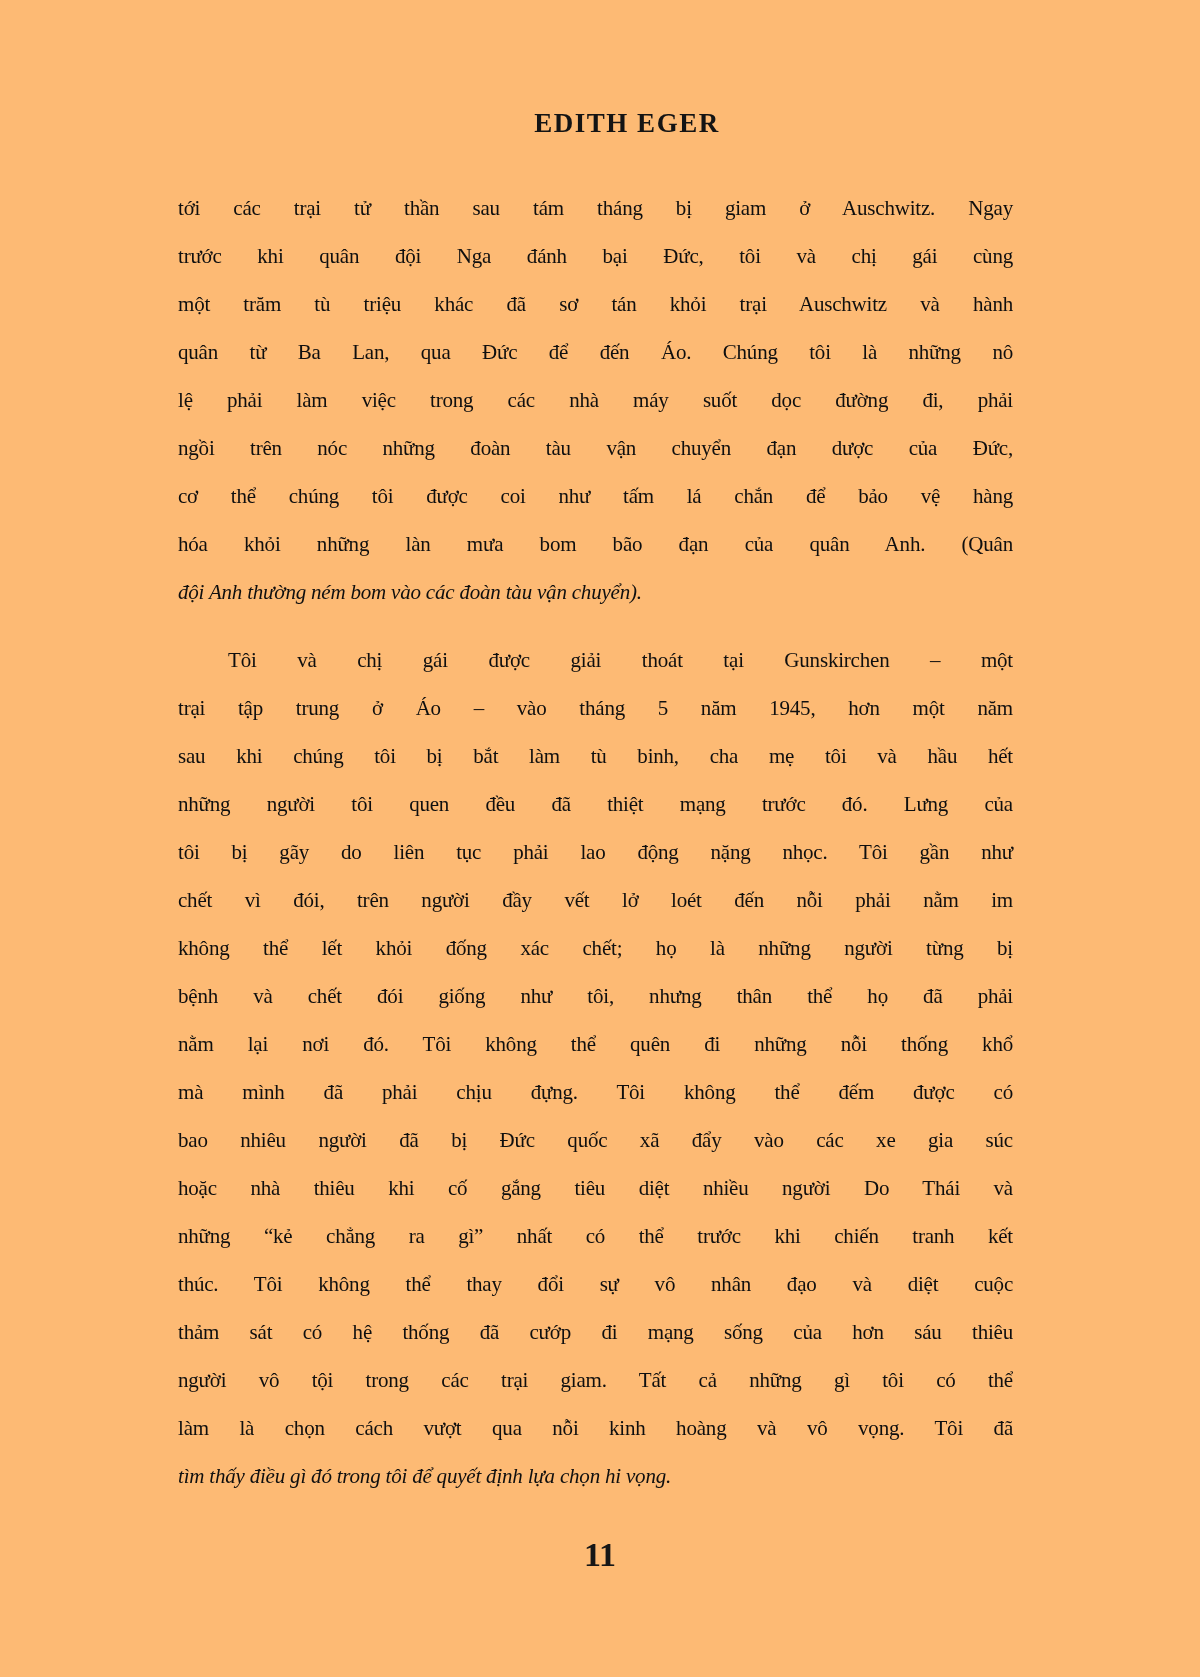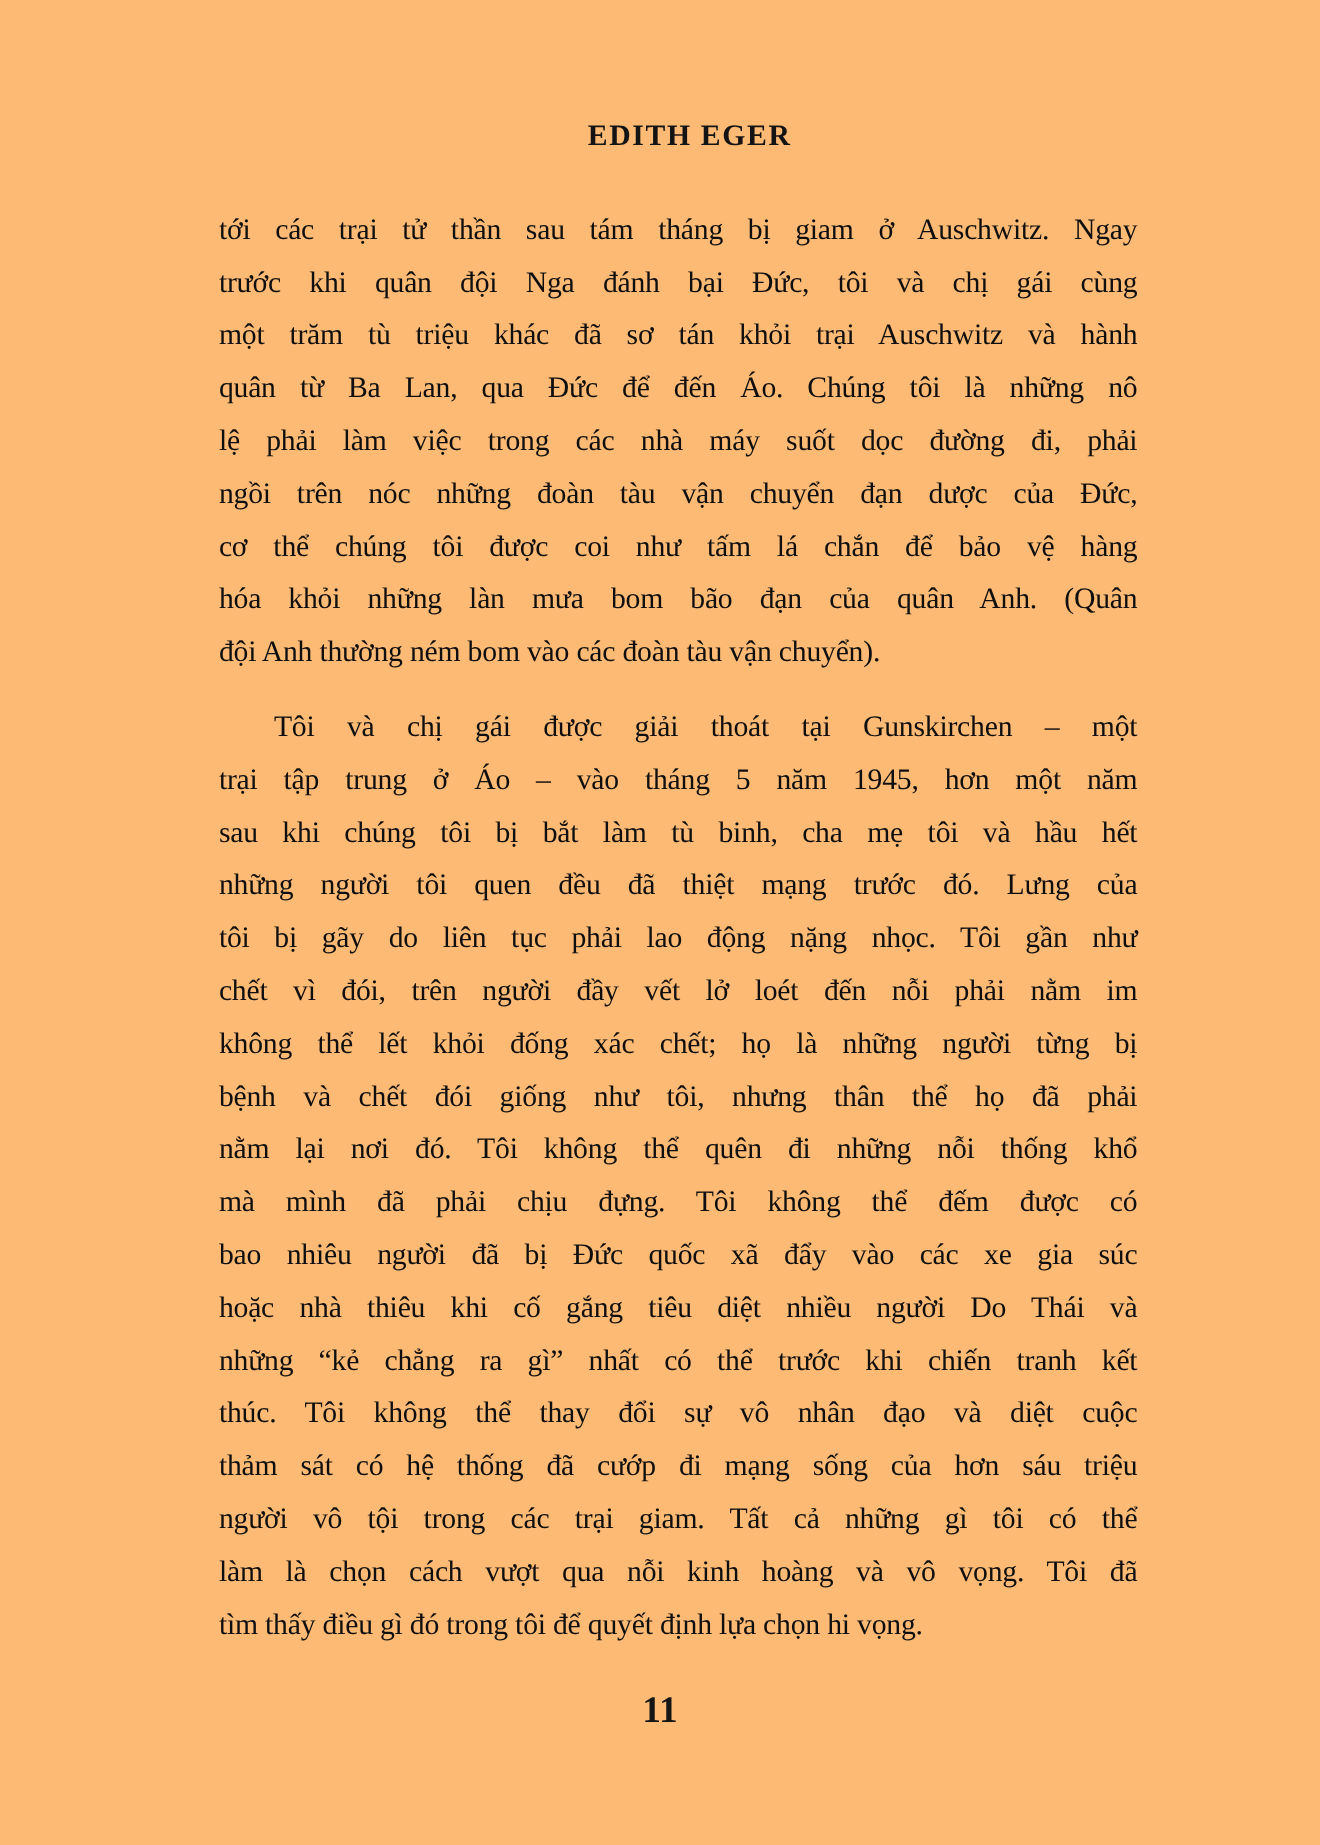--- a/index.html
+++ b/index.html
@@ -23,39 +23,39 @@
     text-align: center;
     font-family: "Liberation Serif", "DejaVu Serif", serif;
     font-weight: 700;
     font-size: 27px;
     letter-spacing: 1.5px;
     transform: translateX(27px);
     color: #141414;
   }
   .body-text {
     position: absolute;
-    left: 199px;
+    left: 178px;
     top: 184px;
     width: 835px;
     font-family: "Liberation Serif", "DejaVu Serif", serif;
-    font-size: 27px;
+    font-size: 21px;
     letter-spacing: -0.2px;
     line-height: 48px;
     color: #0f0f0f;
   }
   .paragraph { margin: 0; }
   .paragraph + .paragraph { margin-top: 20px; }
   .line {
     text-align: justify;
     text-align-last: justify;
     white-space: normal;
     height: 48px;
     overflow: visible;
   }
-  .line.last { text-align-last: left; }
+  .line.last { text-align-last: left; font-style: italic; }
   .paragraph.indented .line.first { text-indent: 50px; }
   .page-number {
     position: absolute;
     top: 1536px;
     left: 0;
     width: 100%;
     text-align: center;
     font-family: "Liberation Serif", "DejaVu Serif", serif;
     font-weight: 700;
     font-size: 34px;
@@ -88,21 +88,21 @@
         <div class="line">tôi bị gãy do liên tục phải lao động nặng nhọc. Tôi gần như</div>
         <div class="line">chết vì đói, trên người đầy vết lở loét đến nỗi phải nằm im</div>
         <div class="line">không thể lết khỏi đống xác chết; họ là những người từng bị</div>
         <div class="line">bệnh và chết đói giống như tôi, nhưng thân thể họ đã phải</div>
         <div class="line">nằm lại nơi đó. Tôi không thể quên đi những nỗi thống khổ</div>
         <div class="line">mà mình đã phải chịu đựng. Tôi không thể đếm được có</div>
         <div class="line">bao nhiêu người đã bị Đức quốc xã đẩy vào các xe gia súc</div>
         <div class="line">hoặc nhà thiêu khi cố gắng tiêu diệt nhiều người Do Thái và</div>
         <div class="line">những “kẻ chẳng ra gì” nhất có thể trước khi chiến tranh kết</div>
         <div class="line">thúc. Tôi không thể thay đổi sự vô nhân đạo và diệt cuộc</div>
-        <div class="line">thảm sát có hệ thống đã cướp đi mạng sống của hơn sáu triệu</div>
+        <div class="line">thảm sát có hệ thống đã cướp đi mạng sống của hơn sáu thiêu</div>
         <div class="line">người vô tội trong các trại giam. Tất cả những gì tôi có thể</div>
         <div class="line">làm là chọn cách vượt qua nỗi kinh hoàng và vô vọng. Tôi đã</div>
         <div class="line last">tìm thấy điều gì đó trong tôi để quyết định lựa chọn hi vọng.</div>
       </div>
     </div>
 
   <div class="page-number">11</div>
 </div>
 
 </body></html>

